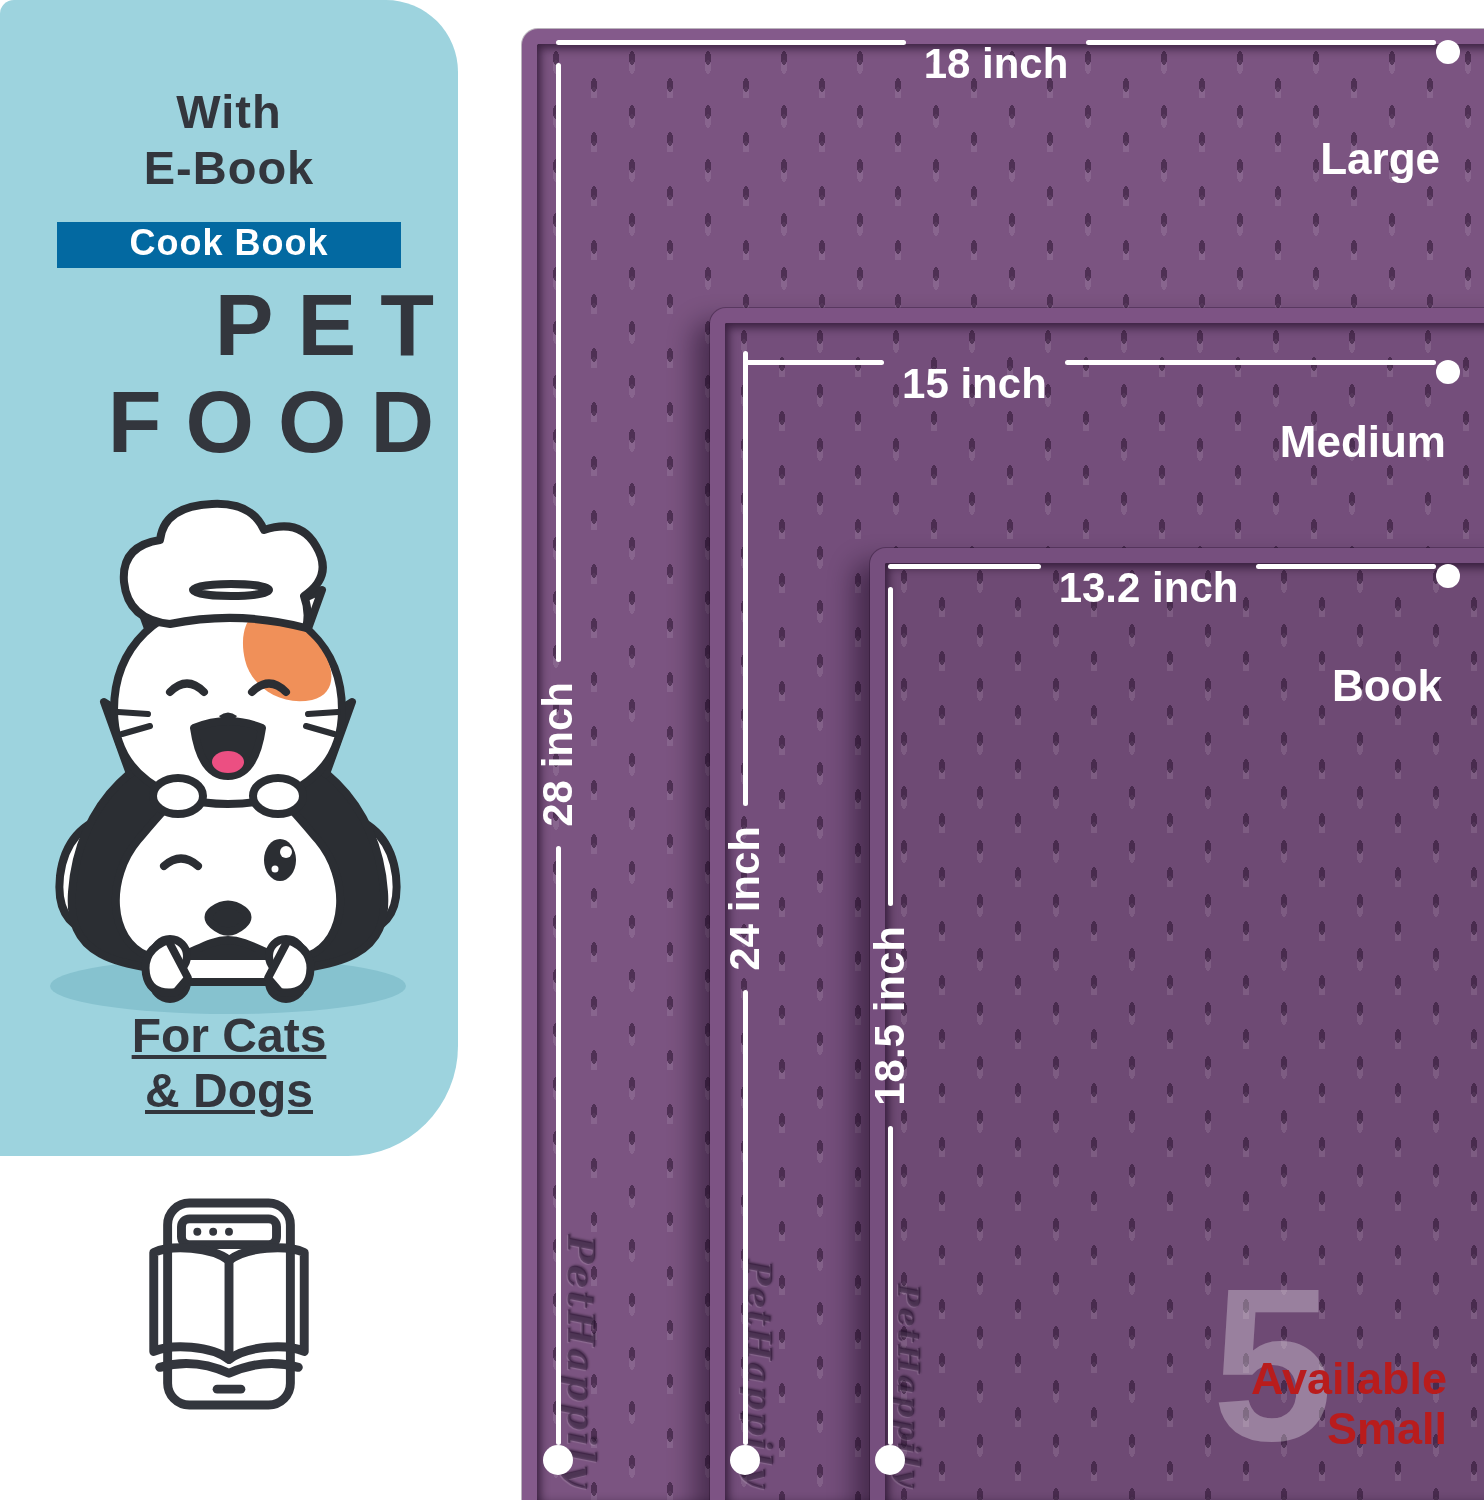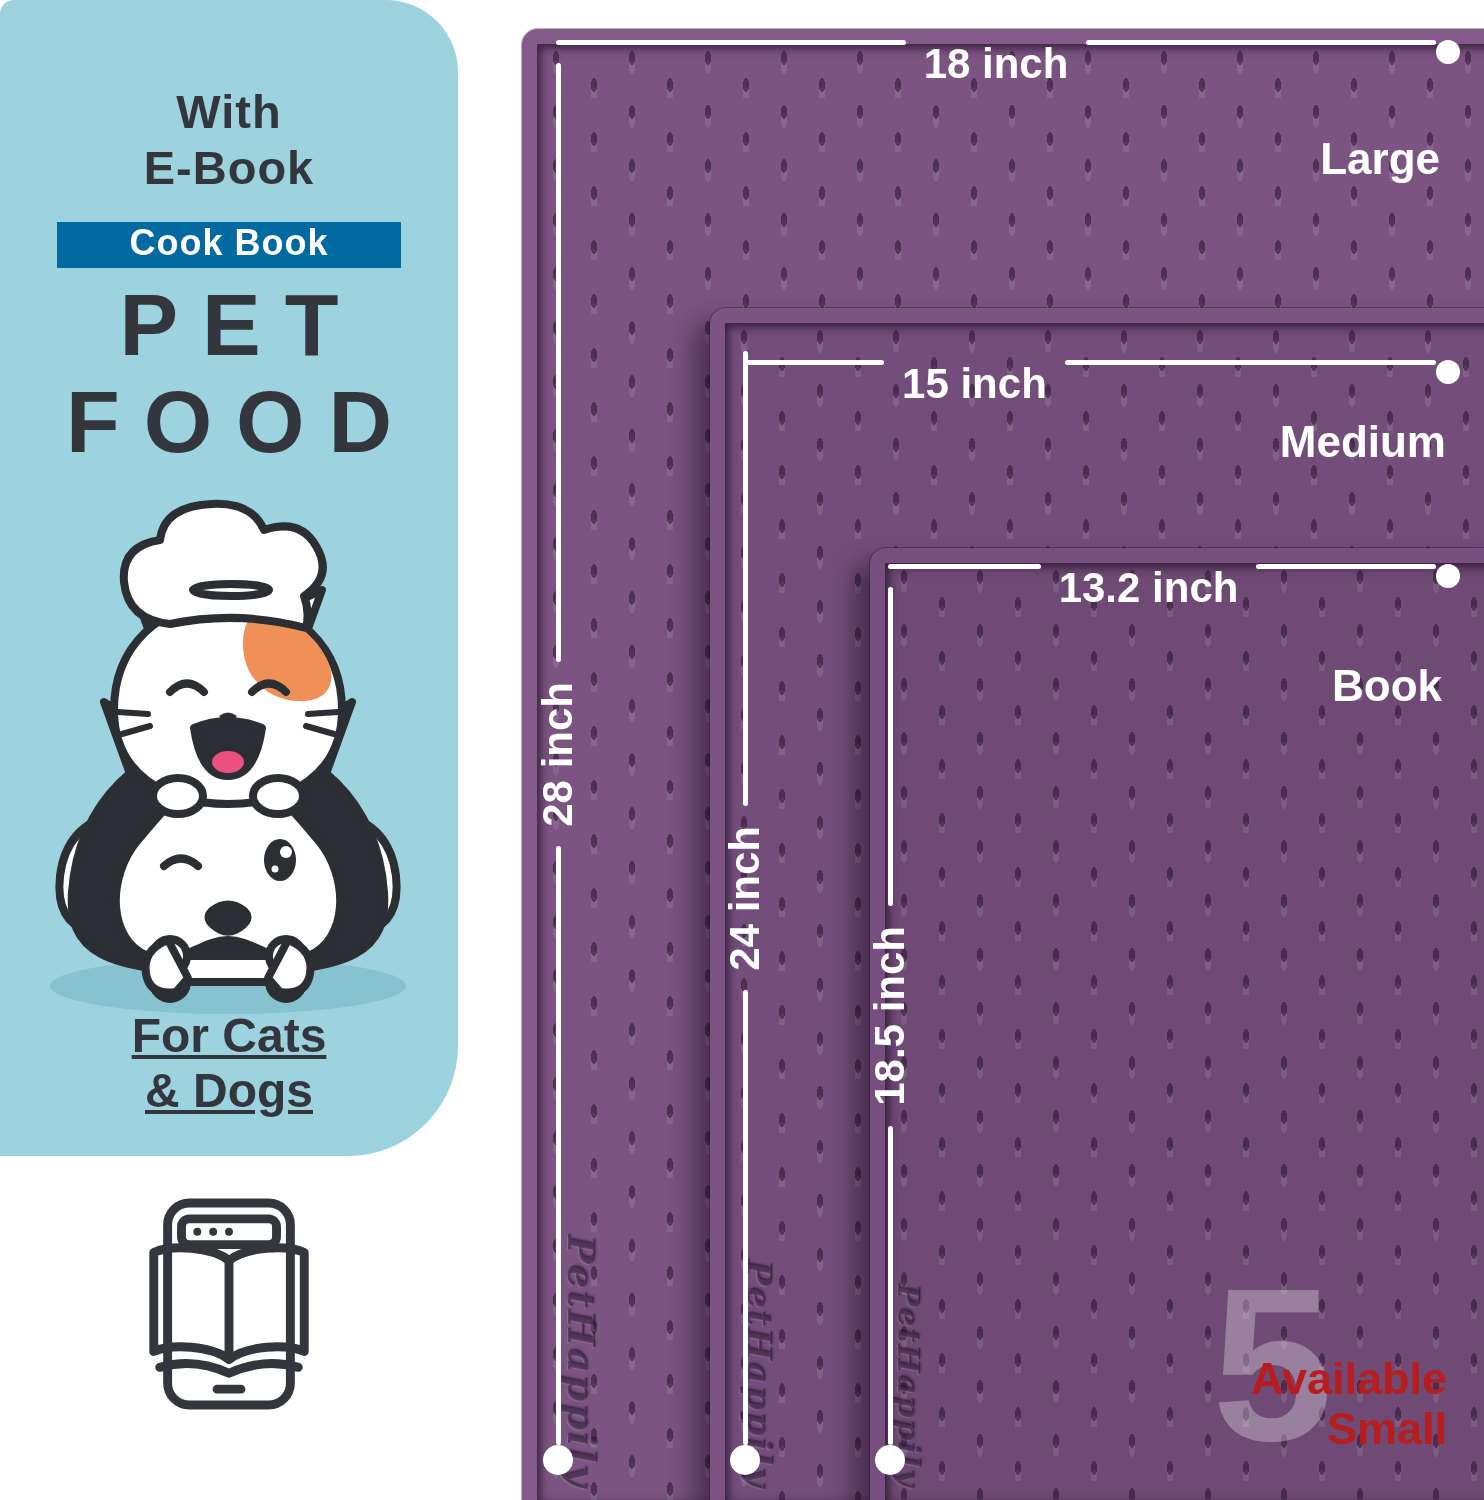--- a/index.html
+++ b/index.html
@@ -17,21 +17,21 @@
   }
   .panel-title{position:absolute;top:84px;left:0;width:100%;
     font-size:47px;font-weight:bold;line-height:56px;letter-spacing:1px;}
   .badge{
     position:absolute;top:222px;left:57px;width:344px;height:46px;
     background:#0369a1;display:flex;align-items:flex-start;justify-content:center;
   }
   .badge span{color:#ffffff;font-size:36px;font-weight:bold;letter-spacing:1px;}
   .product-name{position:absolute;top:276px;left:0;width:100%;
     font-size:88px;font-weight:bold;line-height:97px;}
-  .product-name .ln{letter-spacing:24px;text-indent:24px;}
+  .product-name .ln{letter-spacing:24px;text-indent:24px;text-align:right;}
   .cartoon{position:absolute;left:16px;top:472px;width:424px;height:560px;}
   .subtitle{position:absolute;top:1008px;left:0;width:100%;
     font-size:48px;font-weight:bold;line-height:55px;text-decoration:underline;}
   .ebook-icon{position:absolute;left:130px;top:1194px;width:198px;height:220px;}
 
   
   .mat{
     position:absolute;border-radius:16px;background-clip:padding-box;
     background-size:76px 54px;
     box-shadow:inset 4px 5px 9px rgba(18,2,24,.55),

